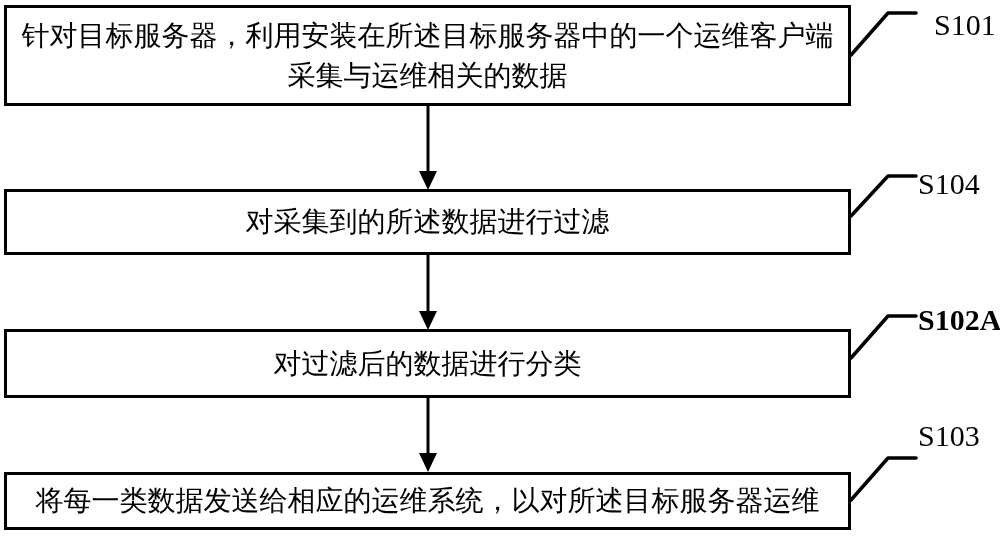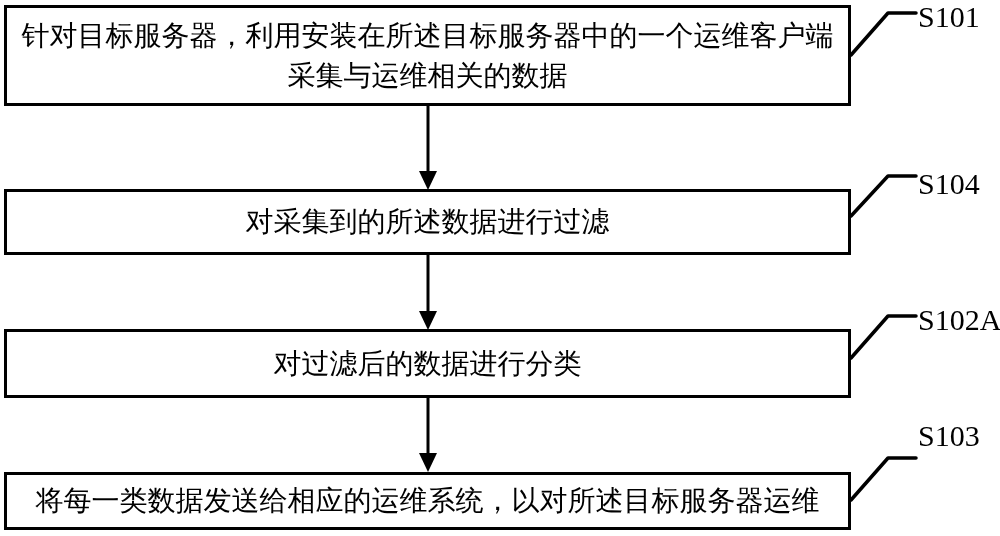--- a/index.html
+++ b/index.html
@@ -45,23 +45,23 @@
     height: 536px;
     pointer-events: none;
   }
   .step-label {
     position: absolute;
     left: 918px;
     font-size: 30px;
     line-height: 32px;
     white-space: nowrap;
   }
-  #label-1 { top: 1px;   }
+  #label-1 { top: 9px; margin-left: 16px;   }
   #label-2 { top: 168px; }
-  #label-3 { top: 304px; }
+  #label-3 { top: 304px; font-weight: bold; }
   #label-4 { top: 420px; }
 </style>
 </head>
 <body>
 
 <div class="canvas">
 
   <div class="step-box" id="box-1">
     <div class="step-text">针对目标服务器，利用安装在所述目标服务器中的一个运维客户端采集与运维相关的数据</div>
   </div>

